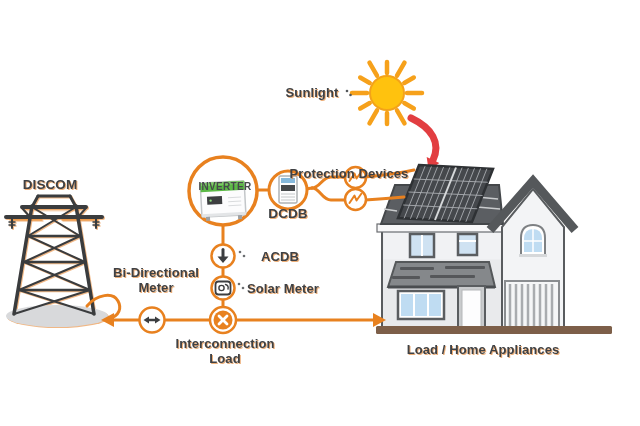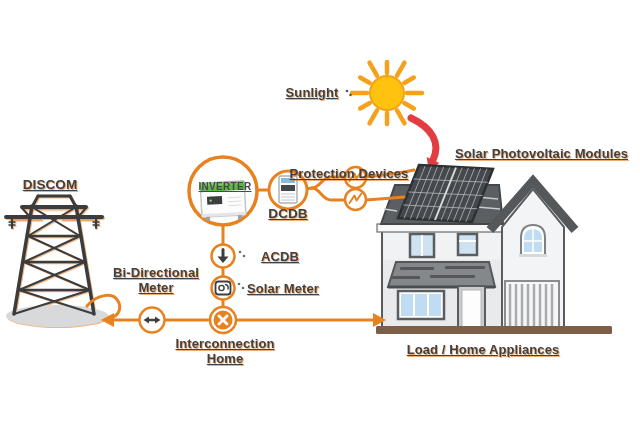--- a/index.html
+++ b/index.html
@@ -5,21 +5,21 @@
   html,body{margin:0;padding:0;background:#ffffff;}
   .stage{
     position:relative;width:640px;height:426px;background:#ffffff;
     font-family:"Liberation Sans",sans-serif;overflow:hidden;
   }
   .stage svg{position:absolute;left:0;top:0;}
   .lbl{
     position:absolute;font-weight:bold;color:#3F4144;
     font-size:13px;line-height:15px;text-align:center;
     text-shadow:1px 1px 0 rgba(224,120,30,.6);
-    letter-spacing:.1px;white-space:normal;text-decoration:underline;
+    letter-spacing:.1px;white-space:normal;
   }
   .nowrap{white-space:nowrap;}
   .lbl-discom{left:14px;top:177px;width:72px;font-size:13.5px;}
   .lbl-sunlight{left:281px;top:85px;width:62px;}
   .lbl-protection{left:282px;top:150px;width:134px;margin-top:16px;}
   .lbl-modules{left:455px;top:146px;width:185px;text-align:left;}
   .lbl-inverter{left:196px;top:164px;width:58px;font-size:10px;letter-spacing:.3px;
                 color:#46484B;text-shadow:none;margin-top:15px;}
   .lbl-dcdb{left:263px;top:206px;width:50px;font-size:13.5px;}
   .lbl-acdb{left:250px;top:249px;width:60px;text-align:center;}
@@ -295,22 +295,21 @@
     <circle cx="240" cy="252" r="1.3"></circle>
         <circle cx="244" cy="256" r="1.3"></circle>
     <circle cx="239" cy="284" r="1.3"></circle>
         <circle cx="243" cy="288" r="1.3"></circle>
   </g>
 </svg>
 
 <div class="lbl lbl-discom nowrap">DISCOM</div>
 <div class="lbl lbl-sunlight nowrap">Sunlight</div>
 <div class="lbl lbl-protection nowrap">Protection Devices</div>
-<div class="lbl lbl-modules nowrap">Solar Photovoltaic Modules</div>
 <div class="lbl lbl-inverter nowrap">INVERTER</div>
 <div class="lbl lbl-dcdb nowrap">DCDB</div>
 <div class="lbl lbl-acdb nowrap">ACDB</div>
 <div class="lbl lbl-solarmeter nowrap">Solar Meter</div>
 <div class="lbl lbl-bidir">Bi-Directional Meter</div>
-<div class="lbl lbl-interconnect">Interconnection Home</div>
+<div class="lbl lbl-interconnect">Interconnection Load</div>
 <div class="lbl lbl-load nowrap">Load / Home Appliances</div>
 
 </div>
 
 </body></html>

